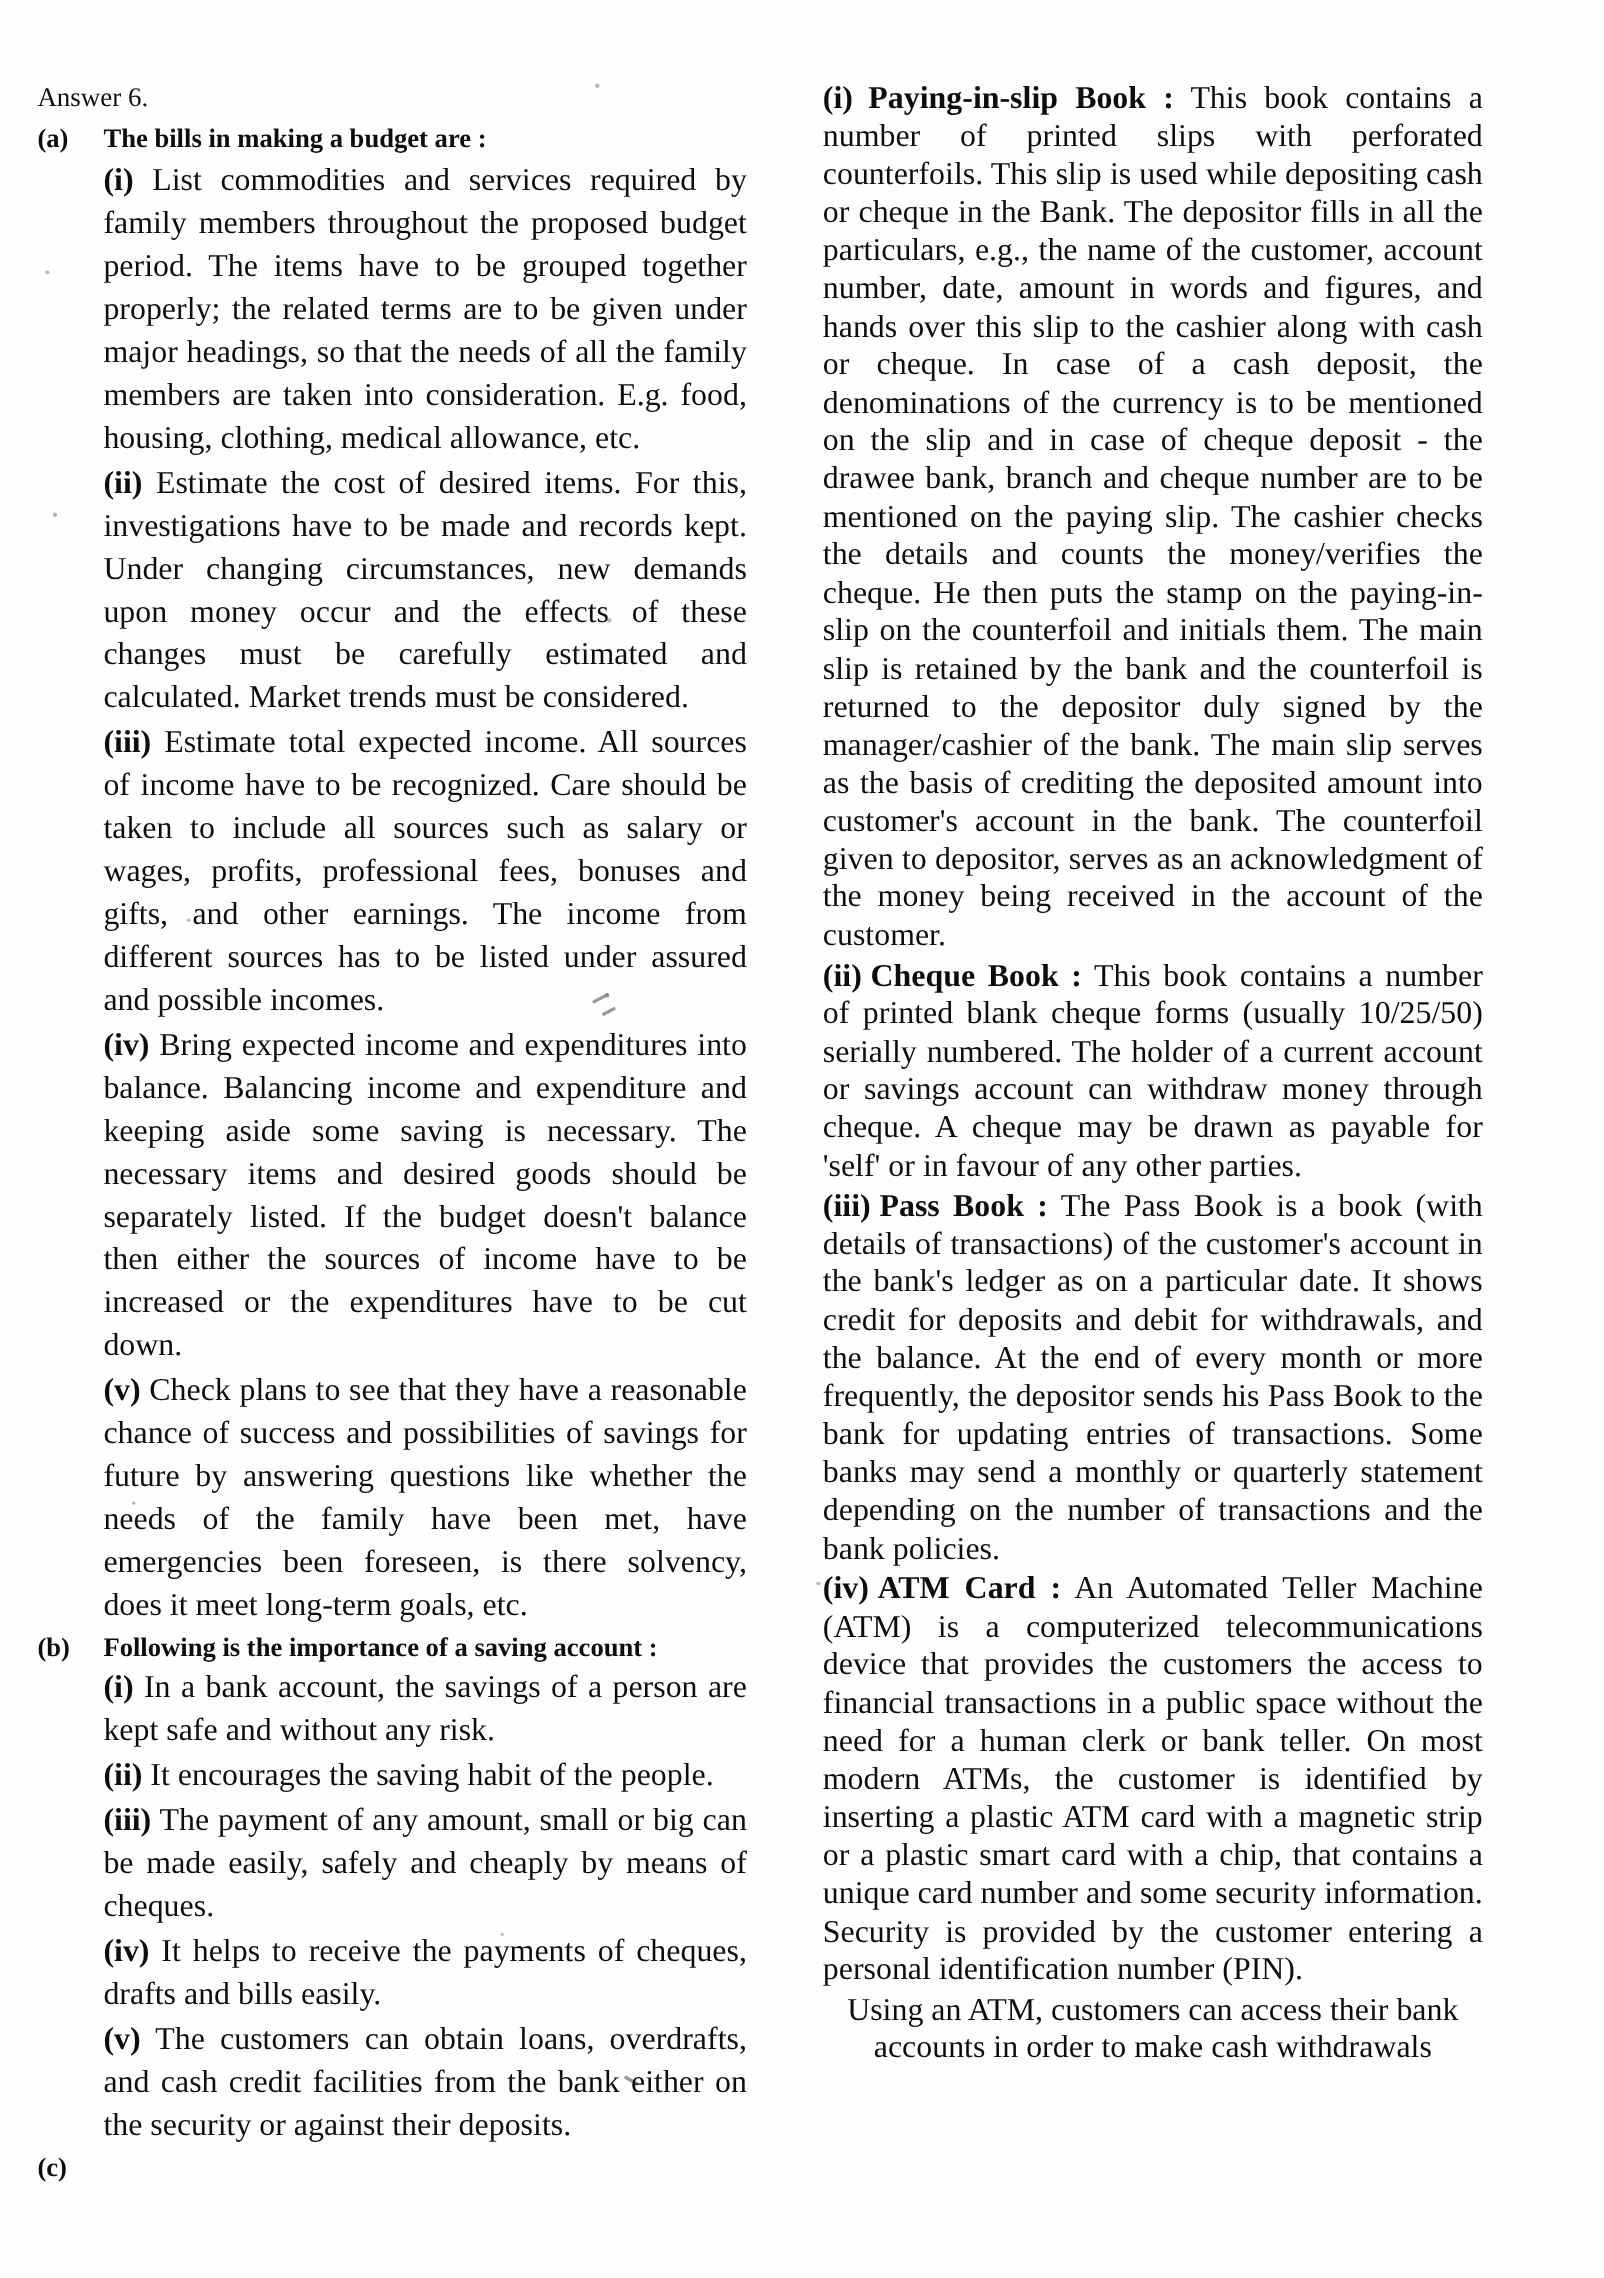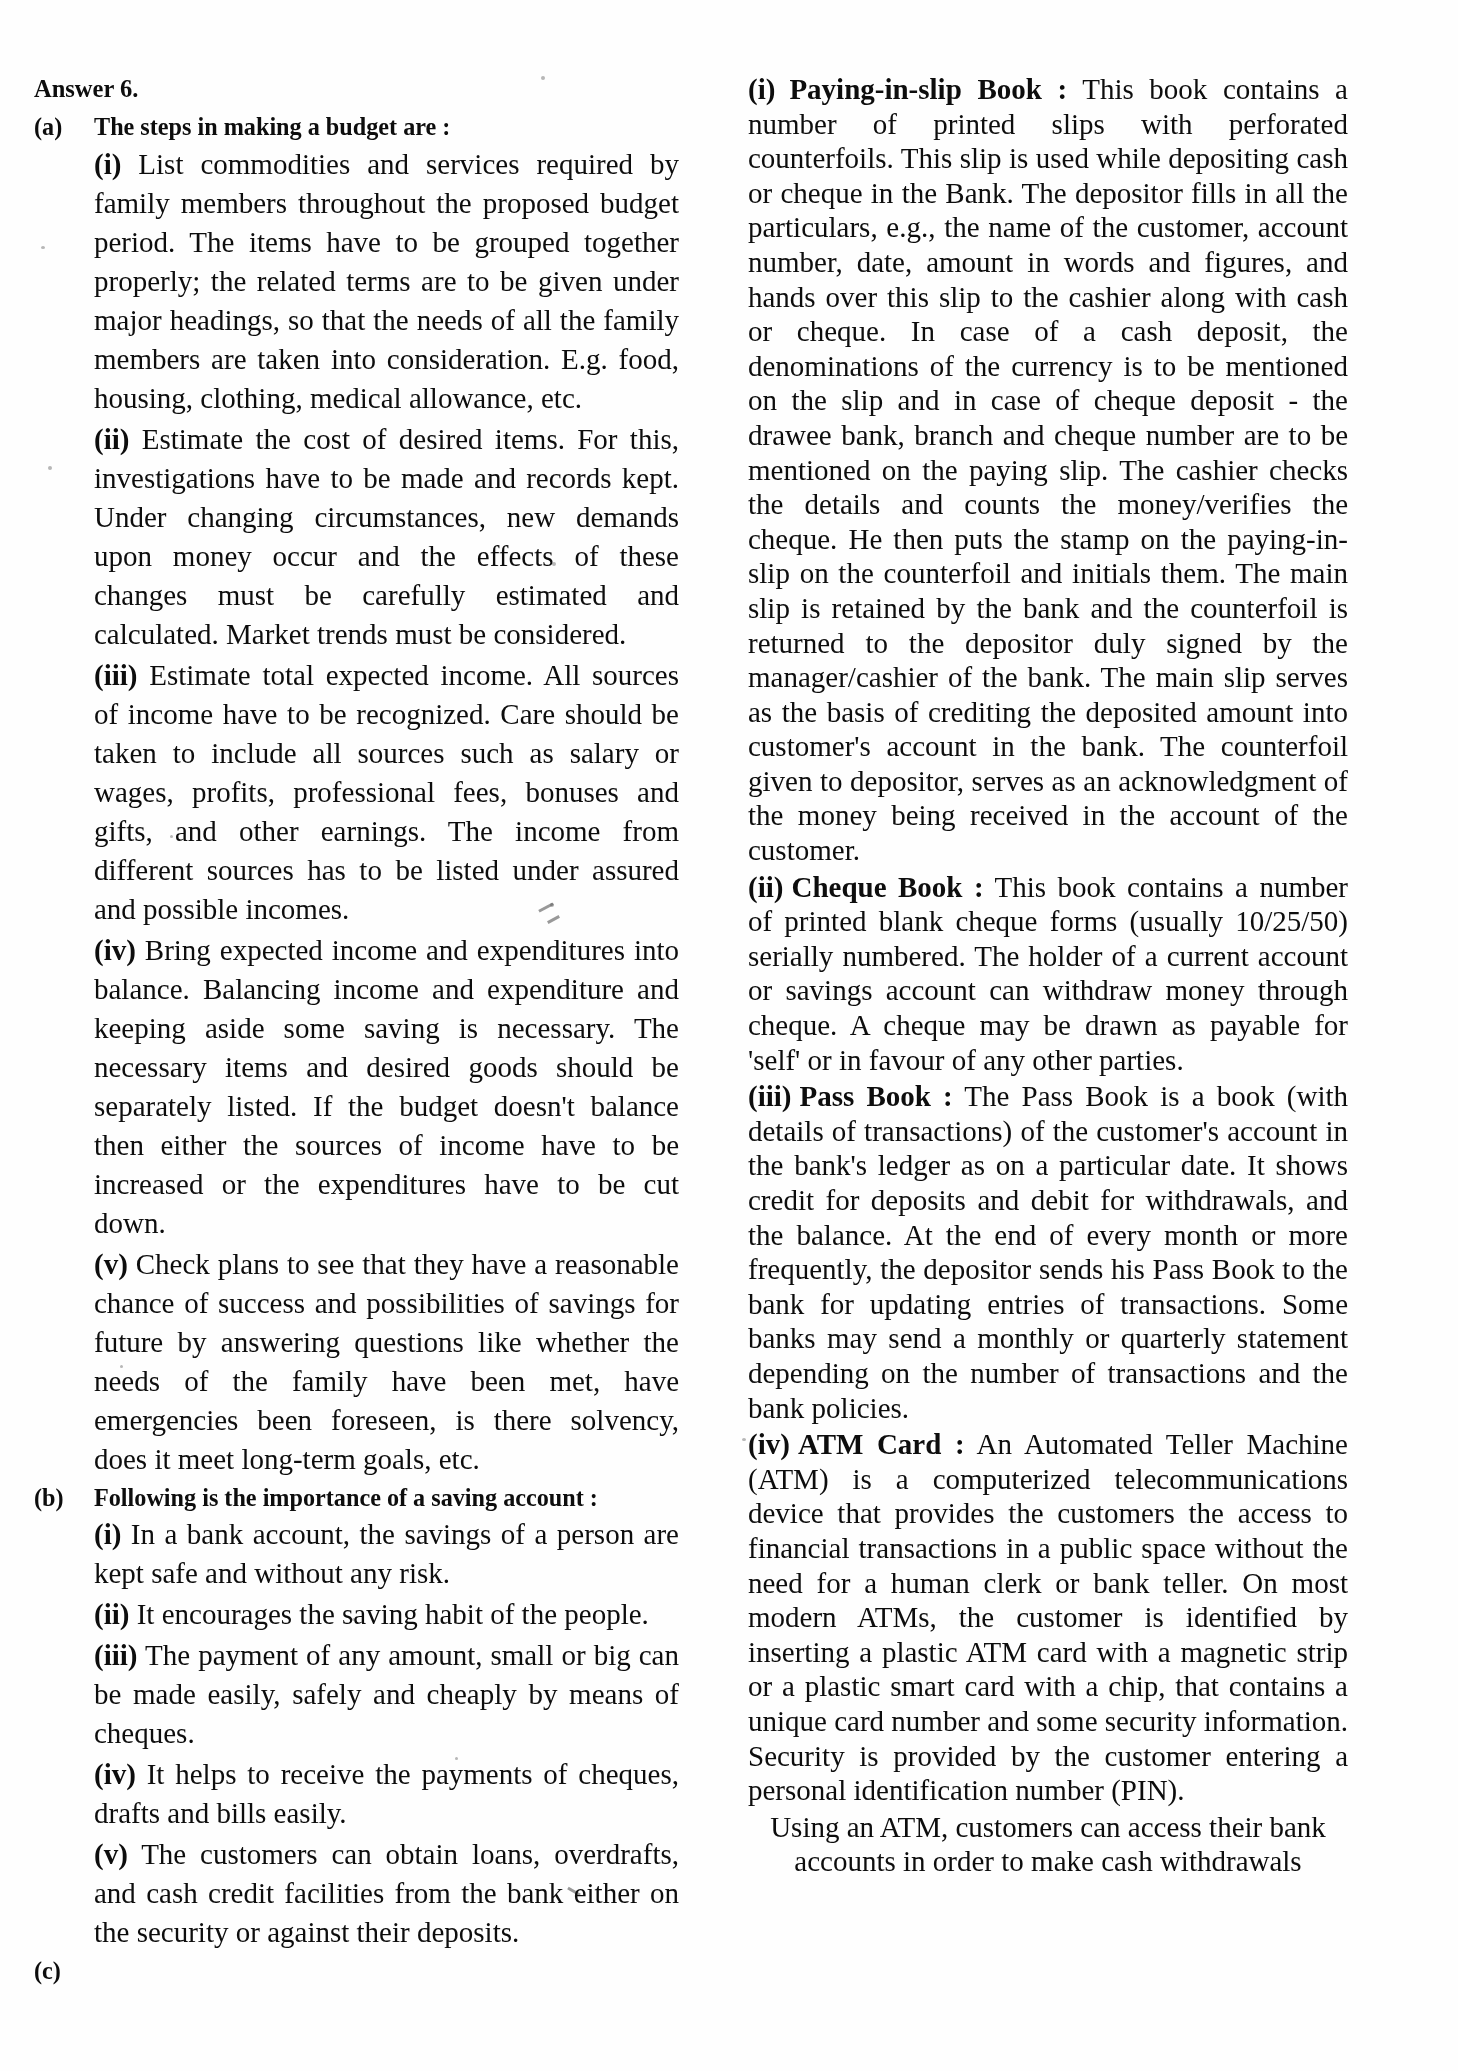--- a/index.html
+++ b/index.html
@@ -31,21 +31,21 @@
     position: absolute;
     top: 72px;
   }
   .col-left  { left: 34px;  width: 645px; }
   .col-right { left: 748px; width: 600px; }
   .b { font-weight: bold; }
 
   
   .answer-head {
     font-size: 24.5px;
-    font-weight: bold;
+    font-weight: normal;
     line-height: 34px;
     margin-bottom: 4px;
   }
 
   
   .lettered {
     position: relative;
     padding-left: 60px;
     font-size: 24.2px;
     line-height: 34.6px;
@@ -111,21 +111,21 @@
   <div class="speck" style="left:742px;top:1438px;width:4px;height:3px;"></div>
 
   <div class="columns">
 
     <div class="col col-left">
 
       <div class="answer-head">Answer 6.</div>
 
       <div class="lettered bold-body">
         <span class="marker">(a)</span>
-        <span>The steps in making a budget are :</span>
+        <span>The bills in making a budget are :</span>
       </div>
 
       <div class="roman"><span class="b">(i)</span><span> List commodities and services required by family members throughout the proposed budget period. The items have to be grouped together properly; the related terms are to be given under major headings, so that the needs of all the family members are taken into consideration. E.g. food, housing, clothing, medical allowance, etc.</span></div>
 
       <div class="roman"><span class="b">(ii)</span><span> Estimate the cost of desired items. For this, investigations have to be made and records kept. Under changing circumstances, new demands upon money occur and the effects of these changes must be carefully estimated and calculated. Market trends must be considered.</span></div>
 
       <div class="roman"><span class="b">(iii)</span><span> Estimate total expected income. All sources of income have to be recognized. Care should be taken to include all sources such as salary or wages, profits, professional fees, bonuses and gifts, and other earnings. The income from different sources has to be listed under assured and possible incomes.</span></div>
 
       <div class="roman"><span class="b">(iv)</span><span> Bring expected income and expenditures into balance. Balancing income and expenditure and keeping aside some saving is necessary. The necessary items and desired goods should be separately listed. If the budget doesn't balance then either the sources of income have to be increased or the expenditures have to be cut down.</span></div>
 

